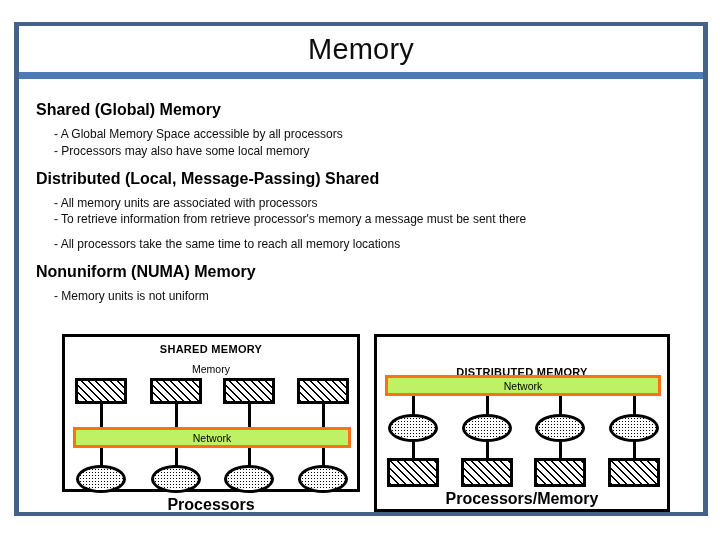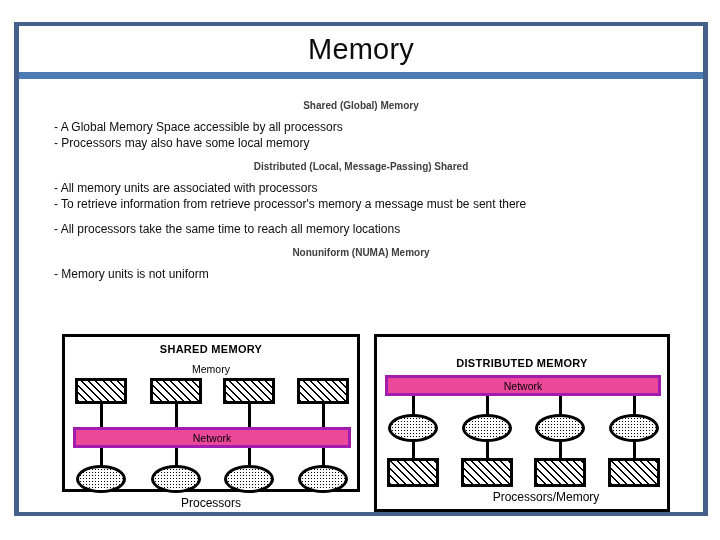--- a/index.html
+++ b/index.html
@@ -46,22 +46,22 @@
   .title-rule{
     position:absolute;left:19px;top:72px;width:684px;height:7px;
     background:#4d7cb5;
   }
 
   
   .body-copy{
     position:absolute;left:36px;top:100px;width:650px;
   }
   .head-line{
-    font-size:10px;color:#404040;font-weight:bold;
-    margin:0 0 7px 0;line-height:1.25;text-align:center;
+    font-size:16px;color:#000000;font-weight:bold;
+    margin:0 0 7px 0;line-height:1.25;
   }
   .sub-group{margin:0 0 9px 0;}
   .sub-line{
     font-size:12px;color:#0d0d0d;font-weight:normal;
     margin:0 0 1px 18px;line-height:1.32;
   }
 
   
   .diagram{
     position:absolute;background:#ffffff;
@@ -69,30 +69,30 @@
   }
   #diagram-shared{left:62px;top:334px;width:298px;height:158px;}
   #diagram-distributed{left:374px;top:334px;width:296px;height:178px;}
 
   .dg-title{
     position:absolute;width:100%;text-align:center;
     font-size:11px;font-weight:bold;color:#000;letter-spacing:.3px;
   }
   .dg-caption{
     position:absolute;width:100%;text-align:center;
-    font-size:12px;font-weight:normal;color:#000;
+    font-size:16px;font-weight:bold;color:#000;
   }
   .dg-sublabel{
     position:absolute;width:100%;text-align:center;
     font-size:10.5px;color:#000;
   }
 
   
   .bus{
-    position:absolute;border:3px solid #a21caf;background:#ec4899;
+    position:absolute;border:3px solid #f97316;background:#bef264;
     box-sizing:border-box;display:flex;align-items:center;justify-content:center;
     font-size:10.5px;color:#000;
   }
 
   
   .memblock{
     position:absolute;border:3px solid #000;box-sizing:border-box;
     background-color:#f4f4f4;
     background-image:repeating-linear-gradient(
         45deg,#000 0px,#000 1.4px,#ffffff 1.4px,#ffffff 5.2px);
@@ -186,21 +186,21 @@
     <div class="proc" style="left:11px;top:128px;width:50px;height:28px;"></div>
     <div class="proc" style="left:86px;top:128px;width:50px;height:28px;"></div>
     <div class="proc" style="left:159px;top:128px;width:50px;height:28px;"></div>
     <div class="proc" style="left:233px;top:128px;width:50px;height:28px;"></div>
 
     <div class="dg-caption" style="top:159px;">Processors</div>
   </div>
 
   <div class="diagram" id="diagram-distributed">
 
-    <div class="dg-title" style="top:20px;">DISTRIBUTED MEMORY</div>
+    <div class="dg-title" style="top:29px;">DISTRIBUTED MEMORY</div>
 
     <div class="bus" style="left:8px;top:38px;width:276px;height:21px;">
       <span>Network</span>
     </div>
 
     <div class="wire" style="left:35px;top:59px;height:20px;"></div>
     <div class="wire" style="left:109px;top:59px;height:20px;"></div>
     <div class="wire" style="left:182px;top:59px;height:20px;"></div>
     <div class="wire" style="left:256px;top:59px;height:20px;"></div>
 
@@ -212,16 +212,16 @@
     <div class="wire" style="left:35px;top:105px;height:17px;"></div>
     <div class="wire" style="left:109px;top:105px;height:17px;"></div>
     <div class="wire" style="left:182px;top:105px;height:17px;"></div>
     <div class="wire" style="left:256px;top:105px;height:17px;"></div>
 
     <div class="memblock" style="left:10px;top:121px;width:52px;height:29px;"></div>
     <div class="memblock" style="left:84px;top:121px;width:52px;height:29px;"></div>
     <div class="memblock" style="left:157px;top:121px;width:52px;height:29px;"></div>
     <div class="memblock" style="left:231px;top:121px;width:52px;height:29px;"></div>
 
-    <div class="dg-caption" style="top:153px;padding-left:24px;">Processors/Memory</div>
+    <div class="dg-caption" style="top:153px;">Processors/Memory</div>
   </div>
 
 </div>
 
 </body></html>

